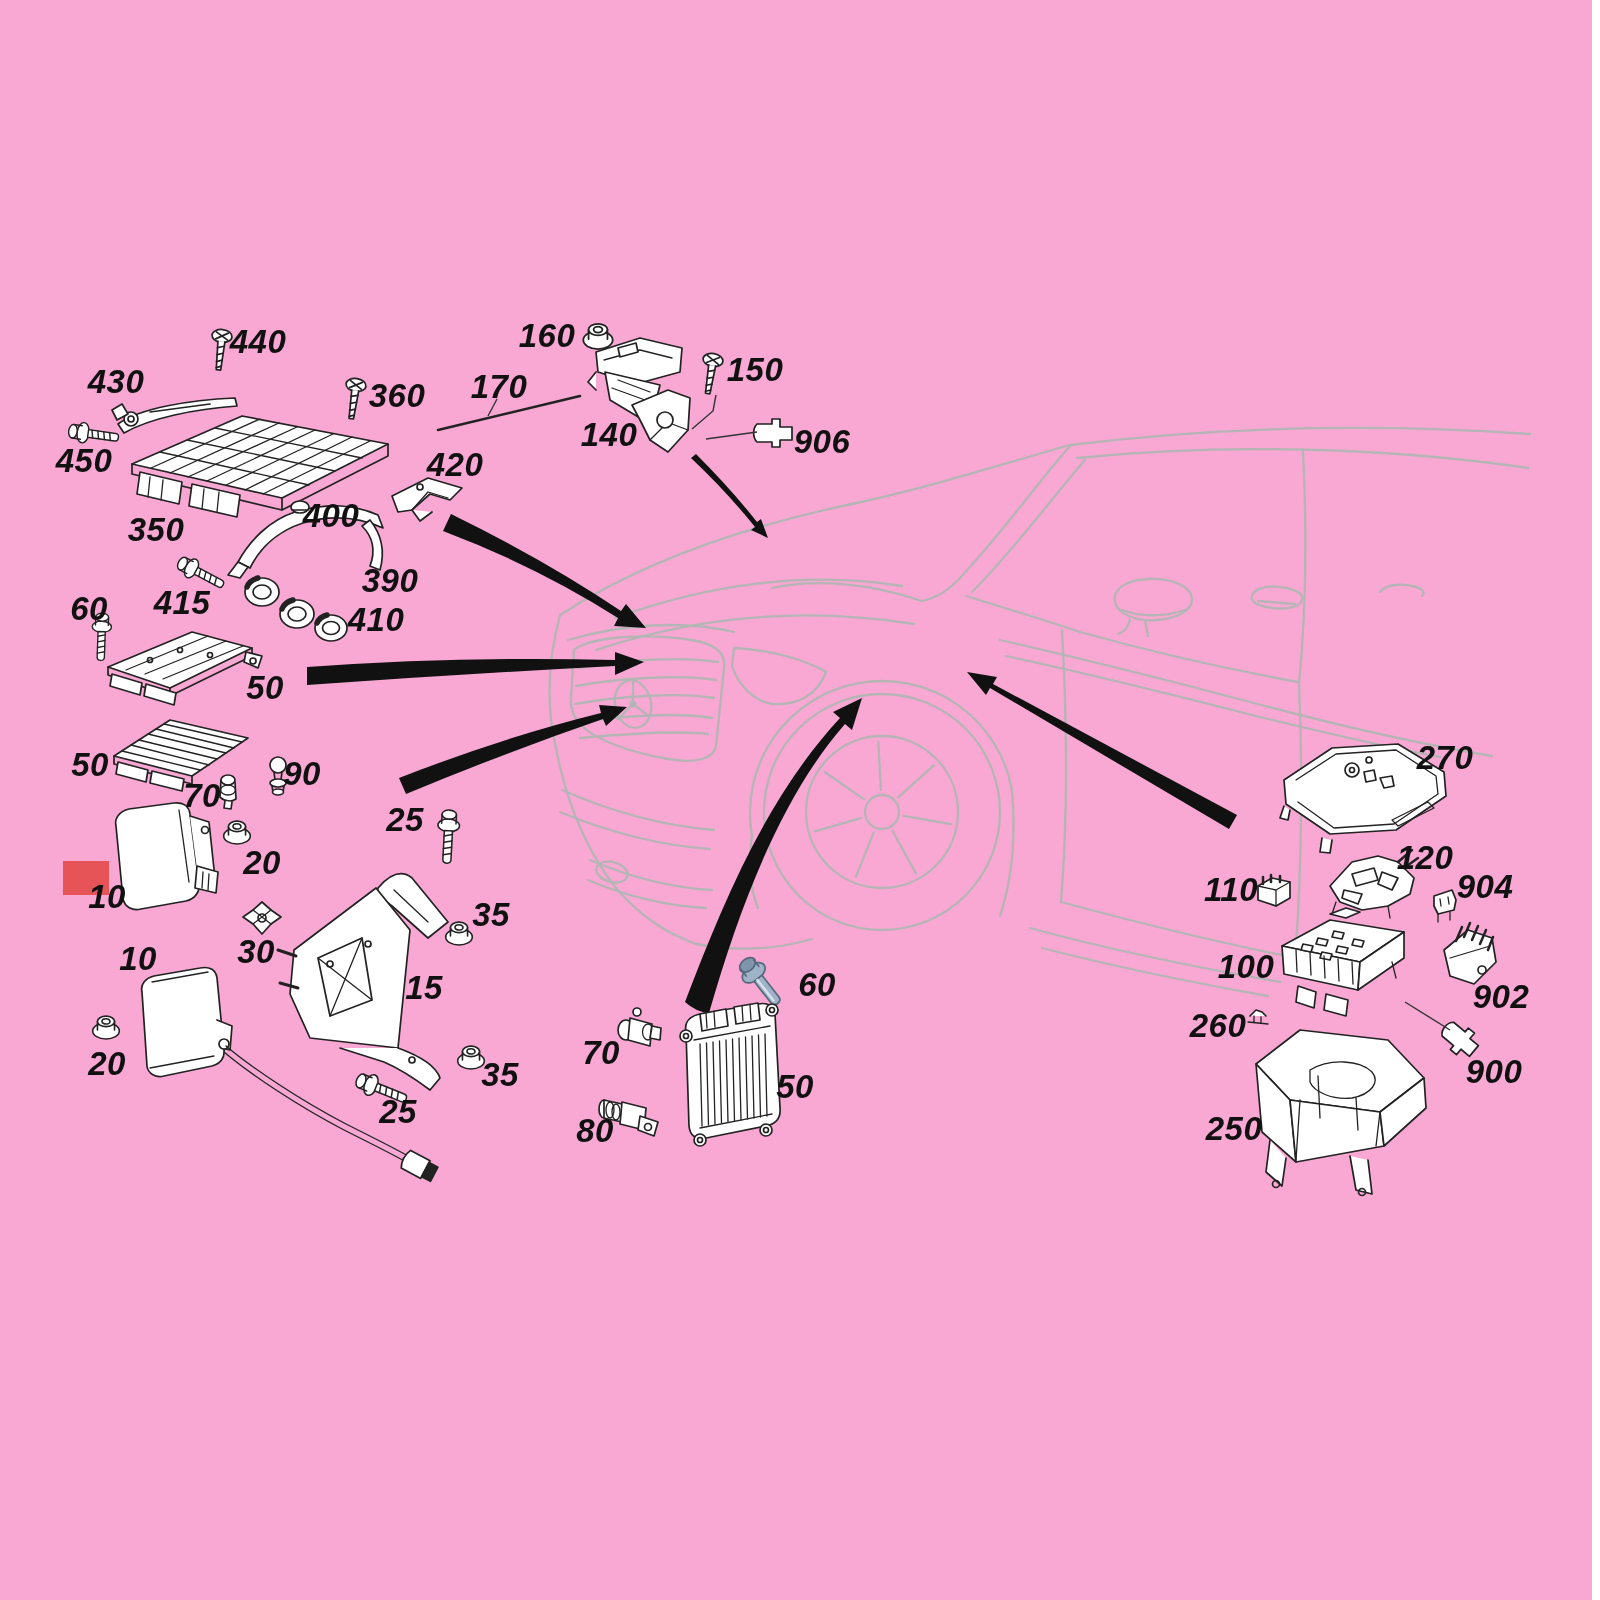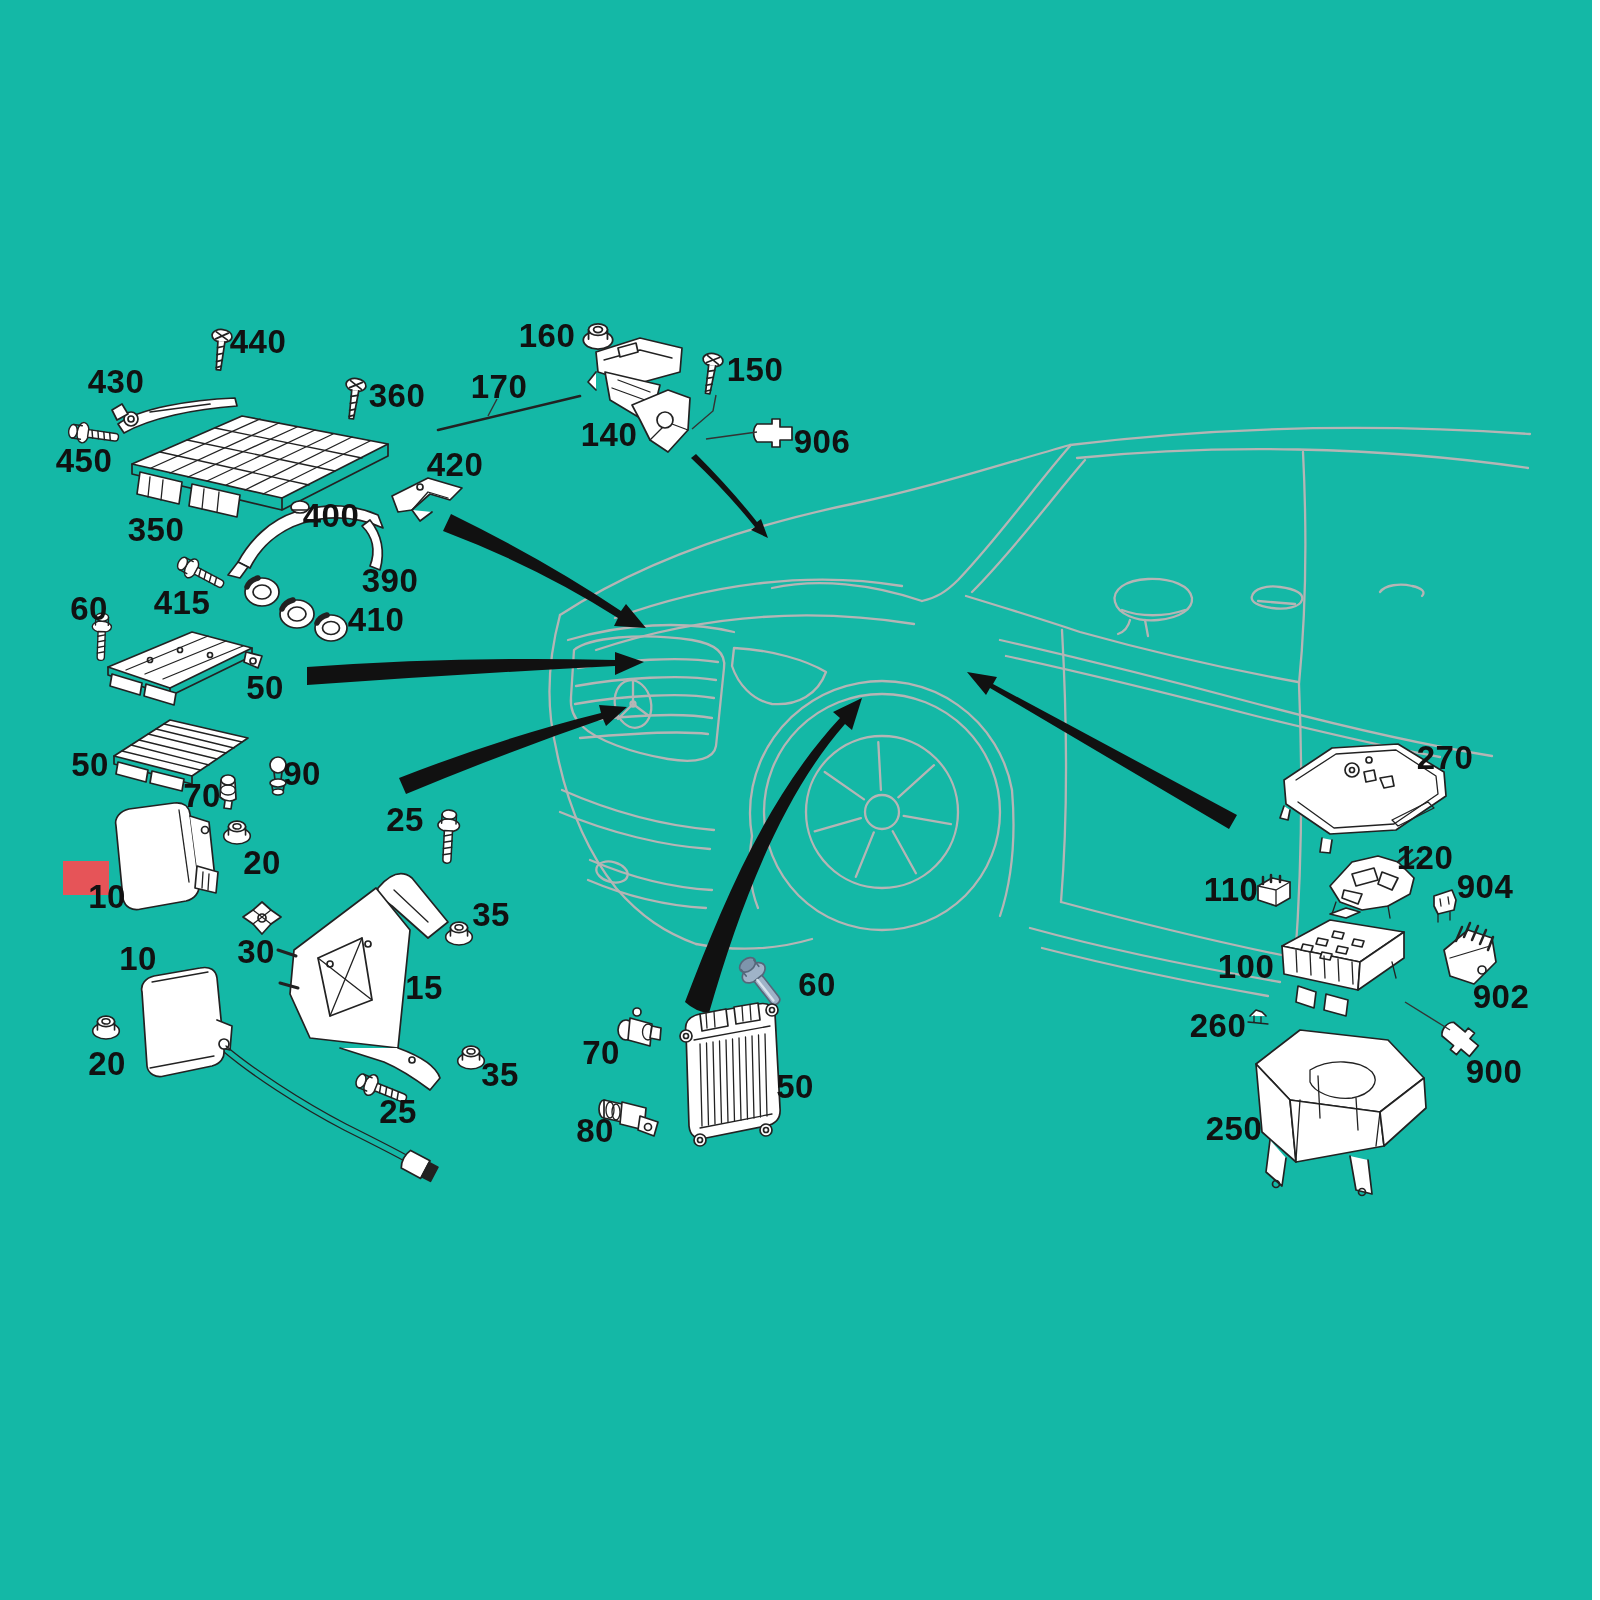--- a/index.html
+++ b/index.html
@@ -1,16 +1,16 @@
 <!DOCTYPE html>
 <html><head>
 <meta charset="utf-8">
 <style>
   html,body{margin:0;padding:0;background:#ffffff;}
-  .wrap{width:1592px;height:1600px;position:relative;background:#14b8a6;overflow:hidden;}
+  .wrap{width:1592px;height:1600px;position:relative;background:#f9a8d4;overflow:hidden;font-style:italic;}
   svg{display:block;}
   .plabel{
     font-family:"Liberation Sans","DejaVu Sans",sans-serif;
     font-size:33px;font-weight:700;fill:#111;
     text-anchor:middle;dominant-baseline:central;letter-spacing:.5px;
   }
   .fw{fill:#ffffff;}
   .thin{stroke-width:1.3;}
   .bold{stroke-width:2.6;}
 </style>

